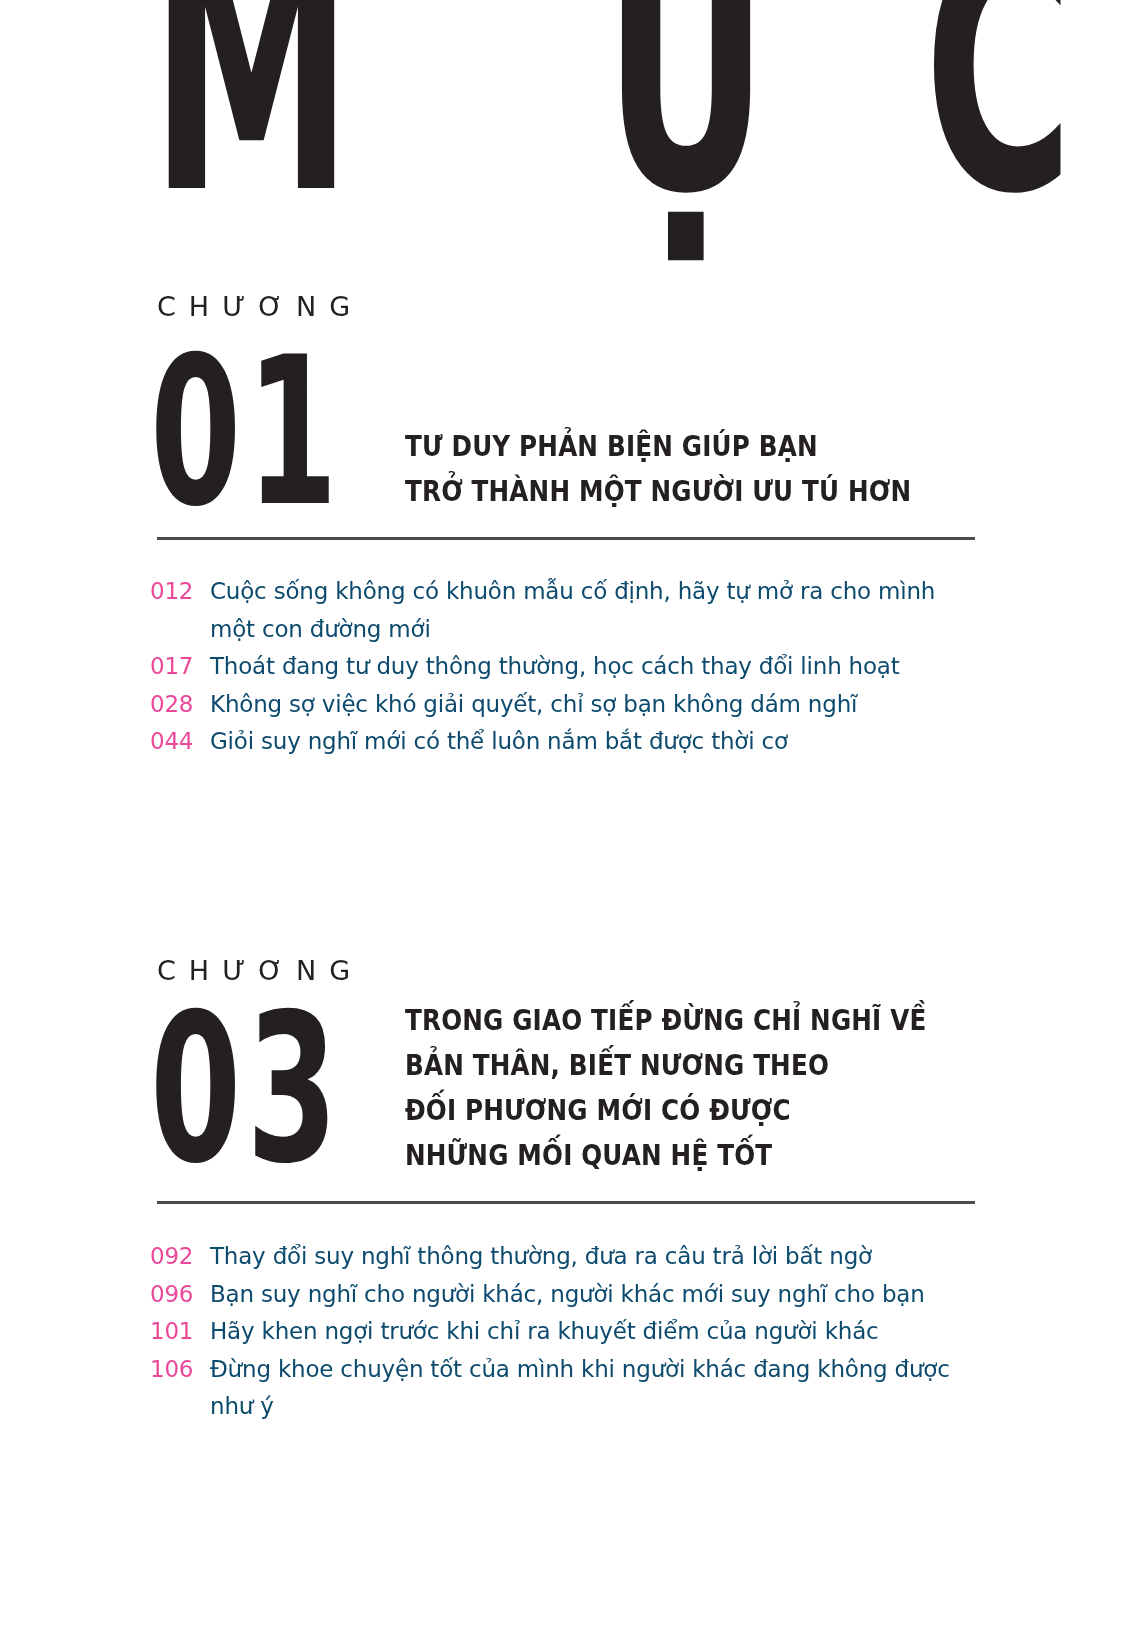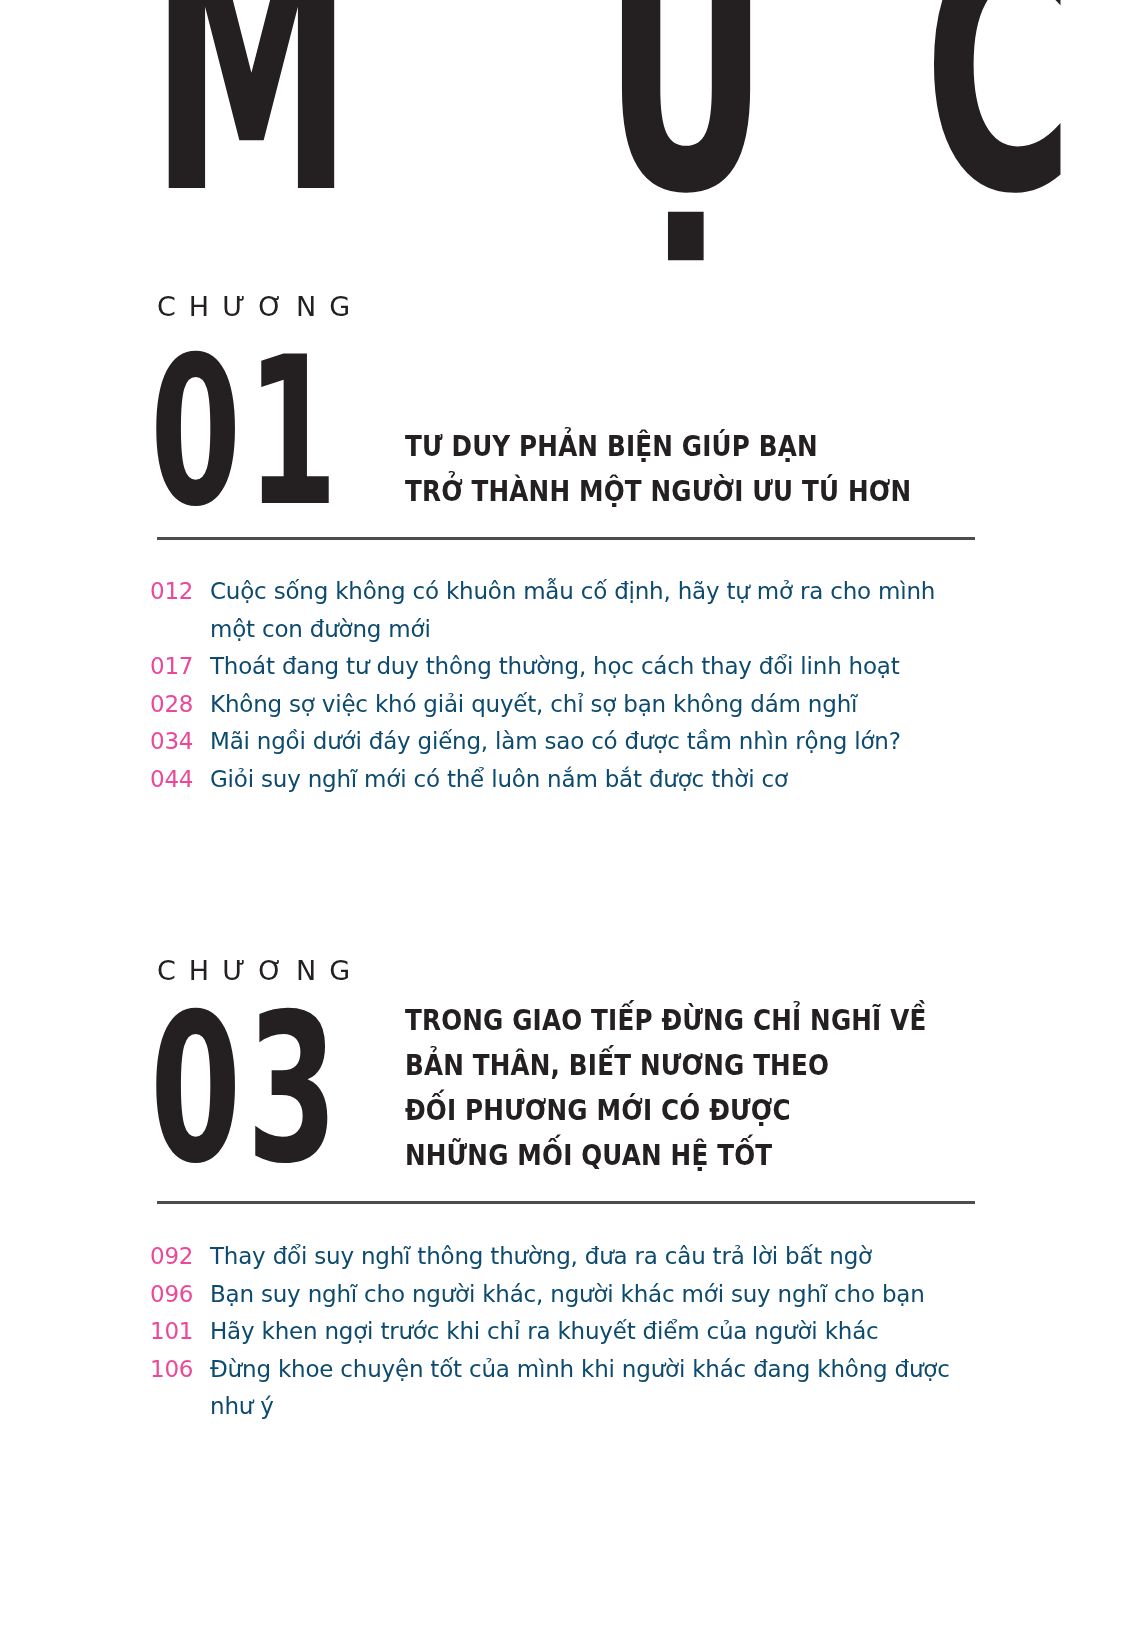--- a/index.html
+++ b/index.html
@@ -100,24 +100,20 @@
         <span class="num">017</span>
         <span class="title">Thoát đang tư duy thông thường, học cách thay đổi linh hoạt</span>
       </div>
 
 
       <div class="entry">
         <span class="num">028</span>
         <span class="title">Không sợ việc khó giải quyết, chỉ sợ bạn không dám nghĩ</span>
       </div>
 
-      <div class="entry">
-        <span class="num">034</span>
-        <span class="title">Mãi ngồi dưới đáy giếng, làm sao có được tầm nhìn rộng lớn?</span>
-      </div>
 
 
       <div class="entry">
         <span class="num">044</span>
         <span class="title">Giỏi suy nghĩ mới có thể luôn nắm bắt được thời cơ</span>
       </div>
     </div>
 
   <div id="ch3-label" class="chapter-label">CHƯƠNG</div>
   <div id="ch3-number" class="chapter-number">03</div>

